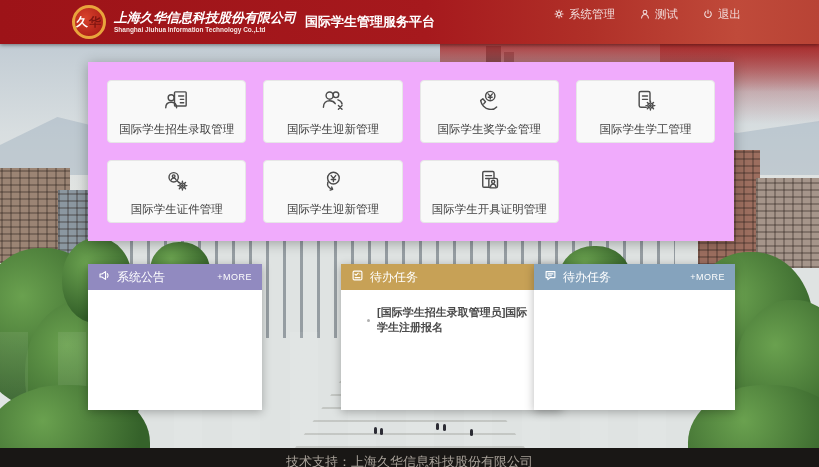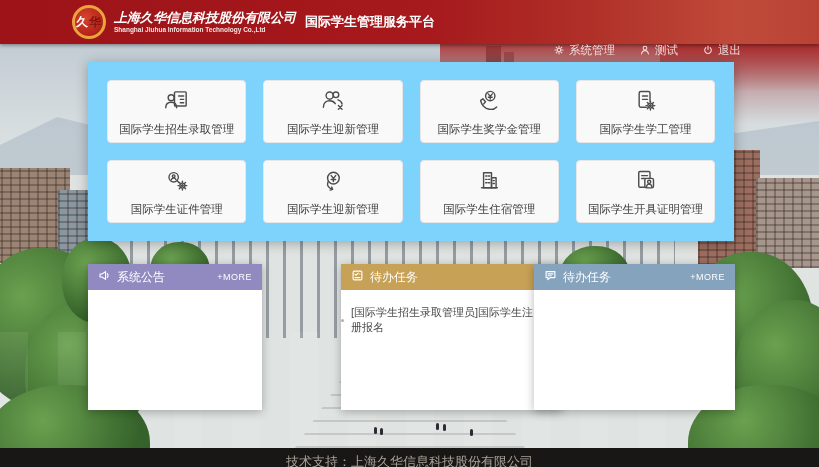--- a/index.html
+++ b/index.html
@@ -65,28 +65,28 @@
   .logo-circle { width: 34px; height: 34px; border-radius: 50%;
     background: radial-gradient(circle at 38% 35%, #d8432c, #b02018 75%);
     border: 3px solid #e9a43c; display: flex; align-items: center; justify-content: center;
     font-size: 12px; font-weight: bold; color: #fff; letter-spacing: 1px; flex: none; }
   .logo-circle .hua { color: #7d1410; }
   .company { margin-left: 8px; color: #fff; line-height: 1.25; }
   .company-cn { font-size: 13px; font-weight: bold; font-style: italic; white-space: nowrap; }
   .company-en { font-size: 6.5px; color: #f6e3e1; font-weight: bold; white-space: nowrap; }
   .platform-title { color: #fff; font-size: 13px; font-weight: bold; margin-left: 9px; white-space: nowrap; }
   .header-nav { position: absolute; right: 78px; top: 0; height: 29px;
-    display: flex; align-items: center; gap: 24px; margin-top: 36px; }
+    display: flex; align-items: center; gap: 24px; }
   .nav-item { display: flex; align-items: center; gap: 4px; color: #f2dcdb;
     font-size: 11.5px; cursor: pointer; white-space: nowrap; }
   .nav-item svg { width: 12px; height: 12px; }
 
   
   .modules-card { position: absolute; left: 88px; top: 62px; width: 646px; height: 179px;
-    background: #7dd3fc; z-index: 4; padding: 18px 19px;
+    background: #f0abfc; z-index: 4; padding: 18px 19px;
     box-shadow: 0 2px 12px rgba(0,0,0,.30); }
   .modules-grid { display: grid; grid-template-columns: repeat(4, 1fr);
     grid-template-rows: 1fr 1fr; gap: 17px; height: 100%; }
   .module-tile { background: #f9f9f9; border: 1px solid #e7e7e7; border-radius: 4px;
     display: flex; flex-direction: column; align-items: center; justify-content: center;
     gap: 6px; cursor: pointer; }
   .module-icon { height: 30px; display: flex; align-items: center; }
   .module-icon svg { width: 30px; height: 30px; }
   .module-label { font-size: 11.5px; color: #404040; white-space: nowrap; }
 
@@ -96,22 +96,22 @@
   .panel-todos         { left: 299px; width: 221px; margin-left: 42px; }
   .panel-messages      { left: 534px; width: 201px; }
   .panel-header { height: 26px; display: flex; align-items: center; gap: 6px;
     padding: 0 10px; color: #fff; font-size: 12px; }
   .panel-announcements .panel-header { background: #918ac0; }
   .panel-todos         .panel-header { background: #c7a156; }
   .panel-messages      .panel-header { background: #85a3bd; }
   .panel-header svg { width: 13px; height: 13px; flex: none; }
   .more-link { margin-left: auto; font-size: 9px; letter-spacing: .5px; cursor: pointer; color: #fdfdfd; }
   .panel-body { background: #ffffff; height: 120px; overflow: hidden; }
-  .todo-item { display: flex; align-items: baseline; padding: 15px 12px 0 0;
-    font-size: 11px; color: #4a4a4a; cursor: pointer; }
+  .todo-item { display: flex; align-items: baseline; padding: 15px 12px 0 26px;
+    font-size: 11px; color: #4a4a4a; cursor: pointer; font-weight: bold; }
   .todo-bullet { width: 3px; height: 3px; border-radius: 50%; background: #b0b0b0;
     margin-right: 7px; flex: none; align-self: center; }
   .todo-count { margin-left: 10px; color: #4a4a4a; }
 
   
   .footer { position: absolute; left: 0; right: 0; bottom: 0; height: 19px; z-index: 6;
     background: #191715; display: flex; justify-content: center; overflow: hidden; }
   .footer-text { font-size: 13px; color: #a8a199; padding-top: 5px; white-space: nowrap; }
 
   .icon-stroke { fill: none; stroke: #4c4c4c; stroke-width: 1.7; stroke-linecap: round; stroke-linejoin: round; }
@@ -270,31 +270,20 @@
         <svg viewBox="0 0 36 36" class="icon-stroke">
             <circle cx="18.5" cy="14.5" r="7"></circle>
             <path d="M15.8 11.5l2.7 3.4l2.7-3.4M18.5 15v3.6M15.9 16.2h5.2"></path>
             <path d="M11.8 19.5c-1.2 3.9 1.2 7.6 5.5 8.3"></path>
             <path d="M14.6 28.9l2.9-.9l-1.1-2.7"></path>
           </svg>
       </span>
       <span class="module-label">国际学生迎新管理</span>
     </div>
 
-    <div class="module-tile">
-      <span class="module-icon">
-        <svg viewBox="0 0 36 36" class="icon-stroke">
-            <rect x="11.5" y="8" width="9.5" height="18"></rect>
-            <rect x="21" y="14" width="5.5" height="12"></rect>
-            <path d="M14 12h1.6M17.3 12h1.6M14 16h1.6M17.3 16h1.6M14 20h1.6M17.3 20h1.6M22.8 17.5h1.6M22.8 21h1.6"></path>
-            <path d="M9 26h19"></path>
-          </svg>
-      </span>
-      <span class="module-label">国际学生住宿管理</span>
-    </div>
 
     <div class="module-tile">
       <span class="module-icon">
         <svg viewBox="0 0 36 36" class="icon-stroke">
             <rect x="10.5" y="6.5" width="13.5" height="19" rx="1.5"></rect>
             <path d="M14 11.5h7M14 15h4.5"></path>
             <rect x="17.8" y="14.8" width="10.4" height="11.4" rx="2" fill="#f9f9f9"></rect>
             <circle cx="23" cy="19" r="1.9"></circle>
             <path d="M19.6 25.2c.5-2.3 1.8-3.5 3.4-3.5s2.9 1.2 3.4 3.5"></path>
           </svg>

